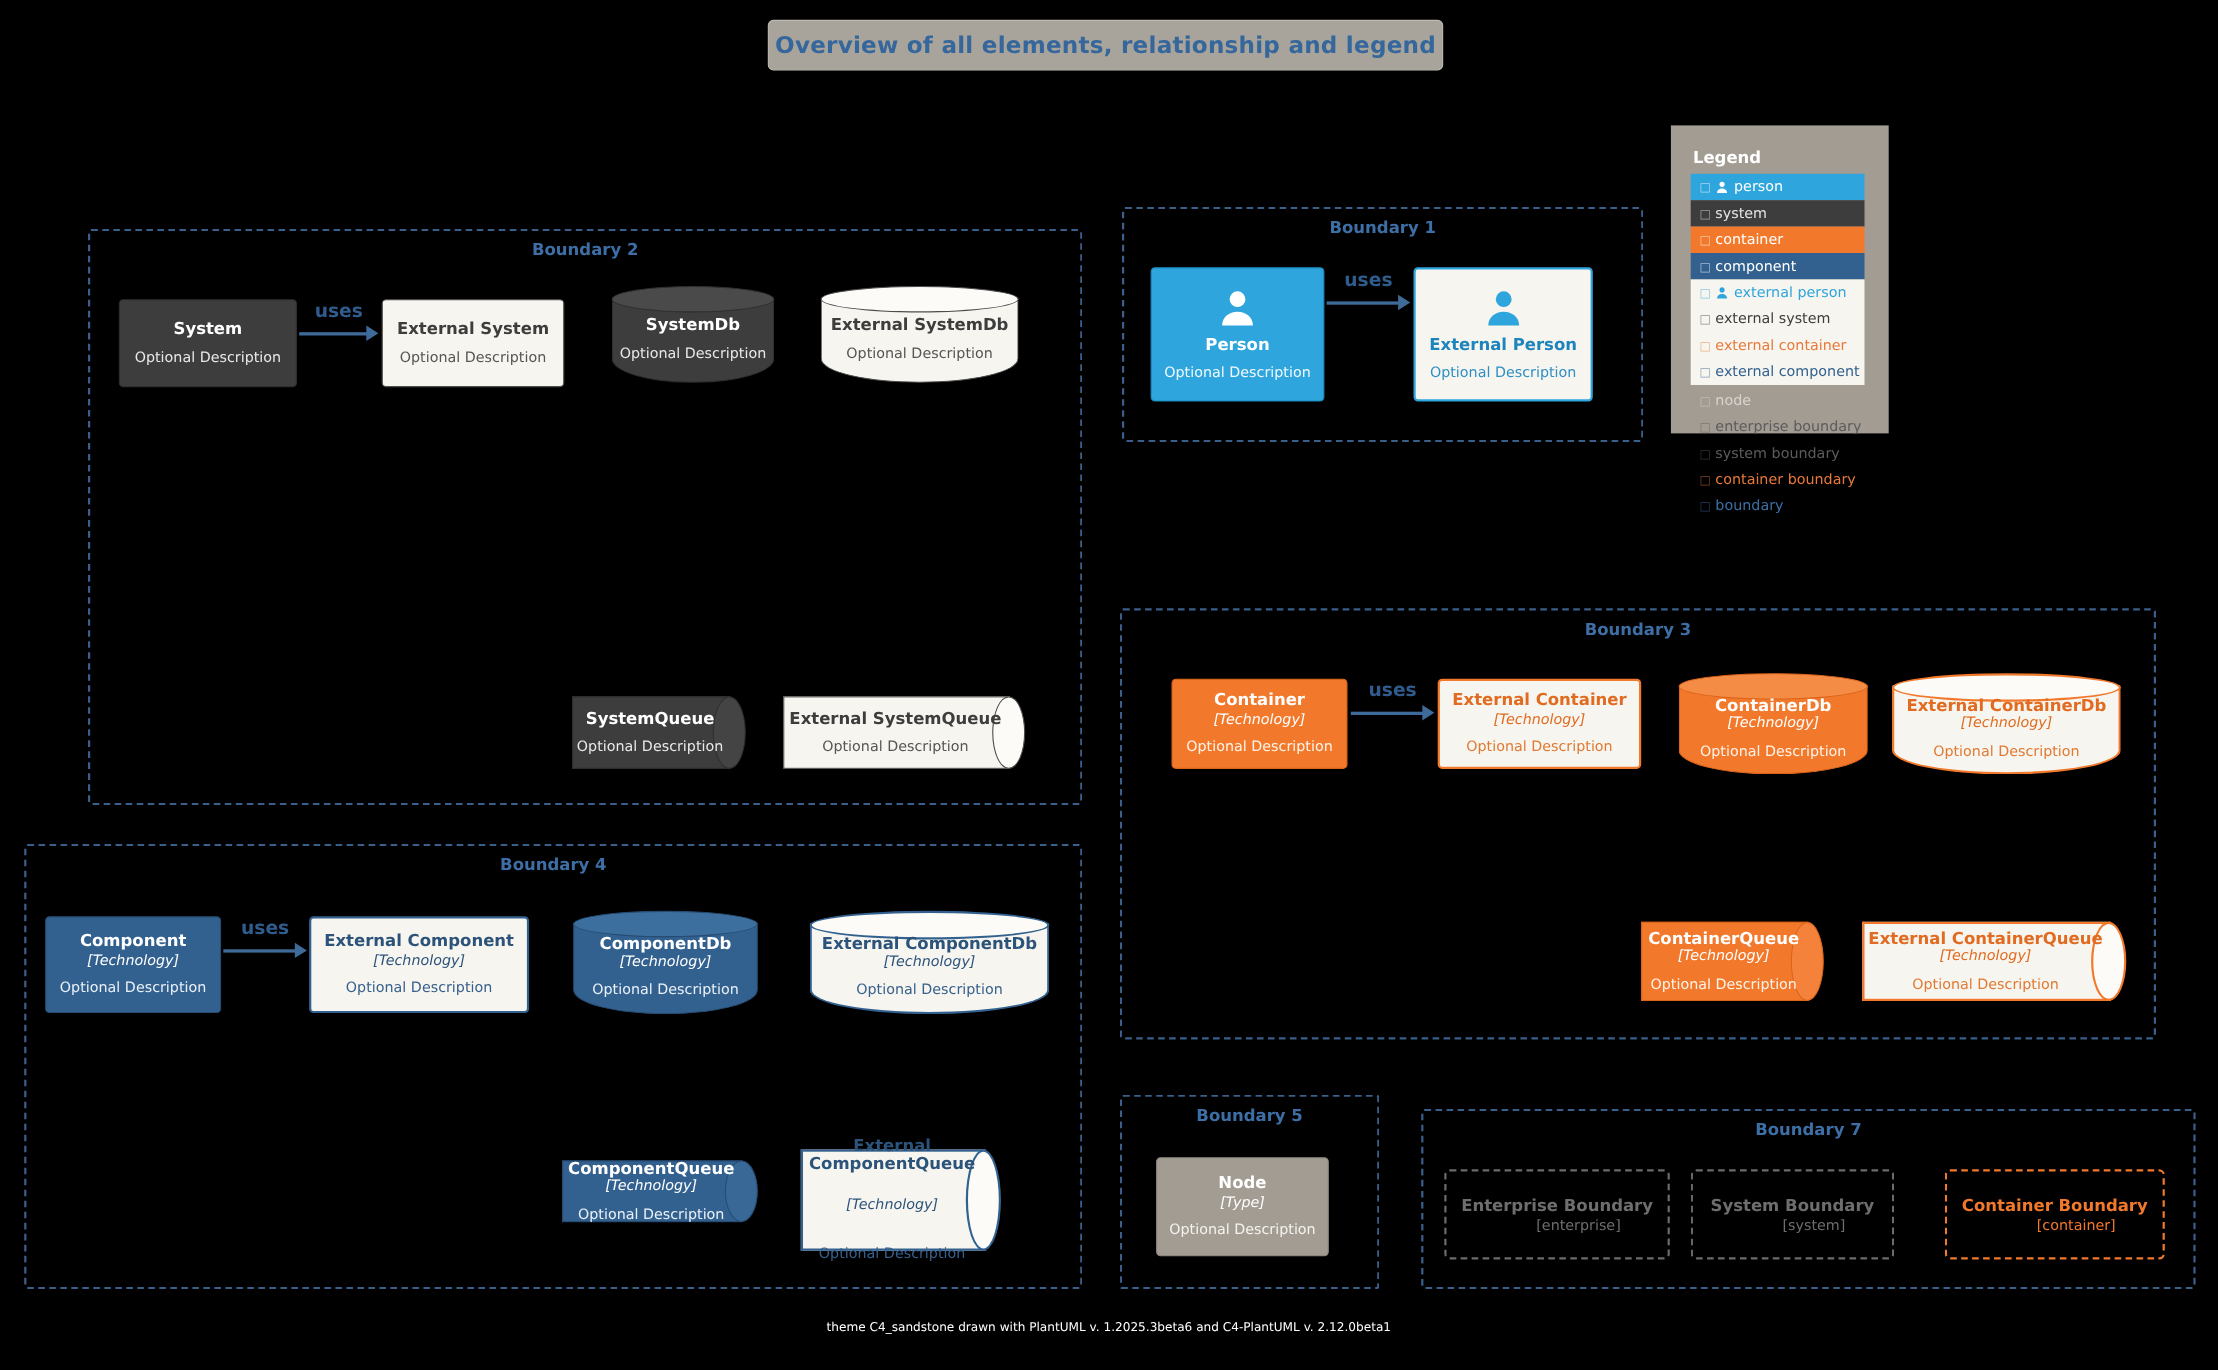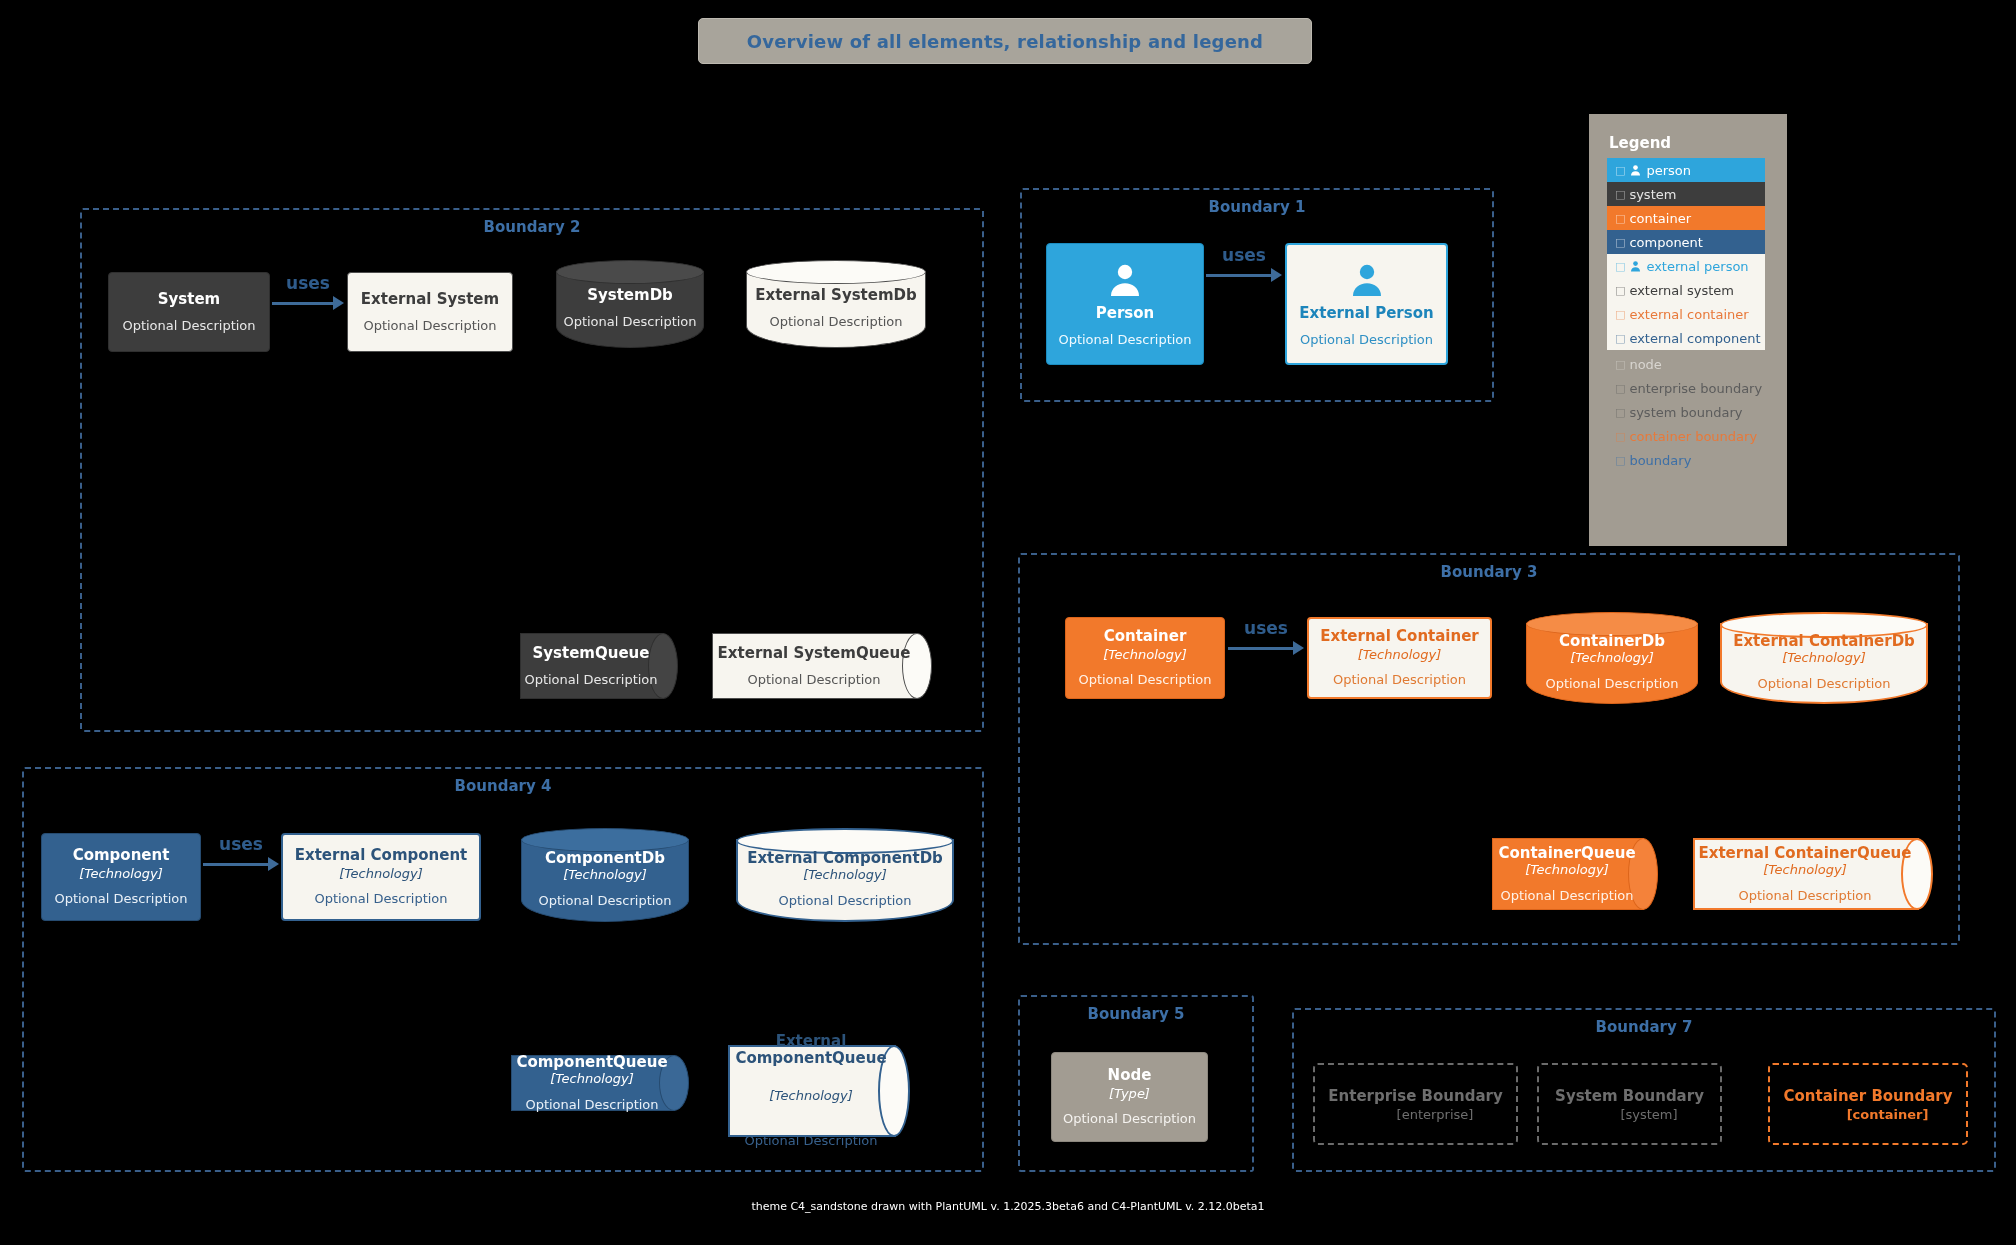--- a/index.html
+++ b/index.html
@@ -19,21 +19,21 @@
     left: 698px; top: 18px;
     width: 612px; height: 44px;
     background: #A8A49B;
     border: 1px solid #BDB9B0;
     border-radius: 5px;
     box-shadow: 3px 3px 4px rgba(0,0,0,0.55);
     display: flex; align-items: center; justify-content: center;
   }
   #title-bar .t {
     color: #35679C;
-    font-size: 18px;
+    font-size: 21px;
     font-weight: bold;
     letter-spacing: 0.2px;
   }
 
   
   .boundary {
     position: absolute;
     border: 2px dashed #3A5F8A;
     border-radius: 3px;
   }
@@ -201,21 +201,21 @@
     border-bottom:7px solid transparent;
     border-left:11px solid #3E6B99;
   }
   .rel .rlabel {
     position:absolute; left:0; right:0; top:-17px;
     text-align:center; font-size:17px; font-weight:bold; color:#2F5C8C;
   }
 
   
   #legend {
-    position:absolute; left:1589px; top:114px; width:198px; height:432px;
+    position:absolute; left:1519px; top:114px; width:198px; height:280px;
     background:#A29C92;
     box-shadow: 4px 4px 6px rgba(0,0,0,0.55);
   }
   #legend .lg-title {
     position:absolute; left:20px; top:20px;
     font-size:15px; font-weight:bold; color:#FFFFFF;
   }
   #legend .lg-rows { position:absolute; left:18px; top:44px; width:158px; }
   .lg-row {
     height:24px; display:flex; align-items:center;
@@ -233,21 +233,21 @@
   .nb {
     position:absolute; box-sizing:border-box;
     border:2px dashed #6B6B6B; border-radius:5px;
     display:flex; flex-direction:column; align-items:center; justify-content:center;
     text-align:center;
   }
   .nb .nbn { font-size:15px; font-weight:bold; color:#6E6E6E; }
   .nb .nbt { font-size:13px; color:#6E6E6E; margin-top:2px;margin-left:39px; }
   .nb.orange { border-color:#F2792B; }
   .nb.orange .nbn { color:#F2792B; }
-  .nb.orange .nbt { color:#F2792B;font-weight:bold; }
+  .nb.orange .nbt { color:#F2792B; }
 
   
   #footer {
     position:absolute; left:0; right:0; top:1200px;
     text-align:center; color:#FFFFFF; font-size:11px;
   }
 </style>
 </head>
 <body>
 

